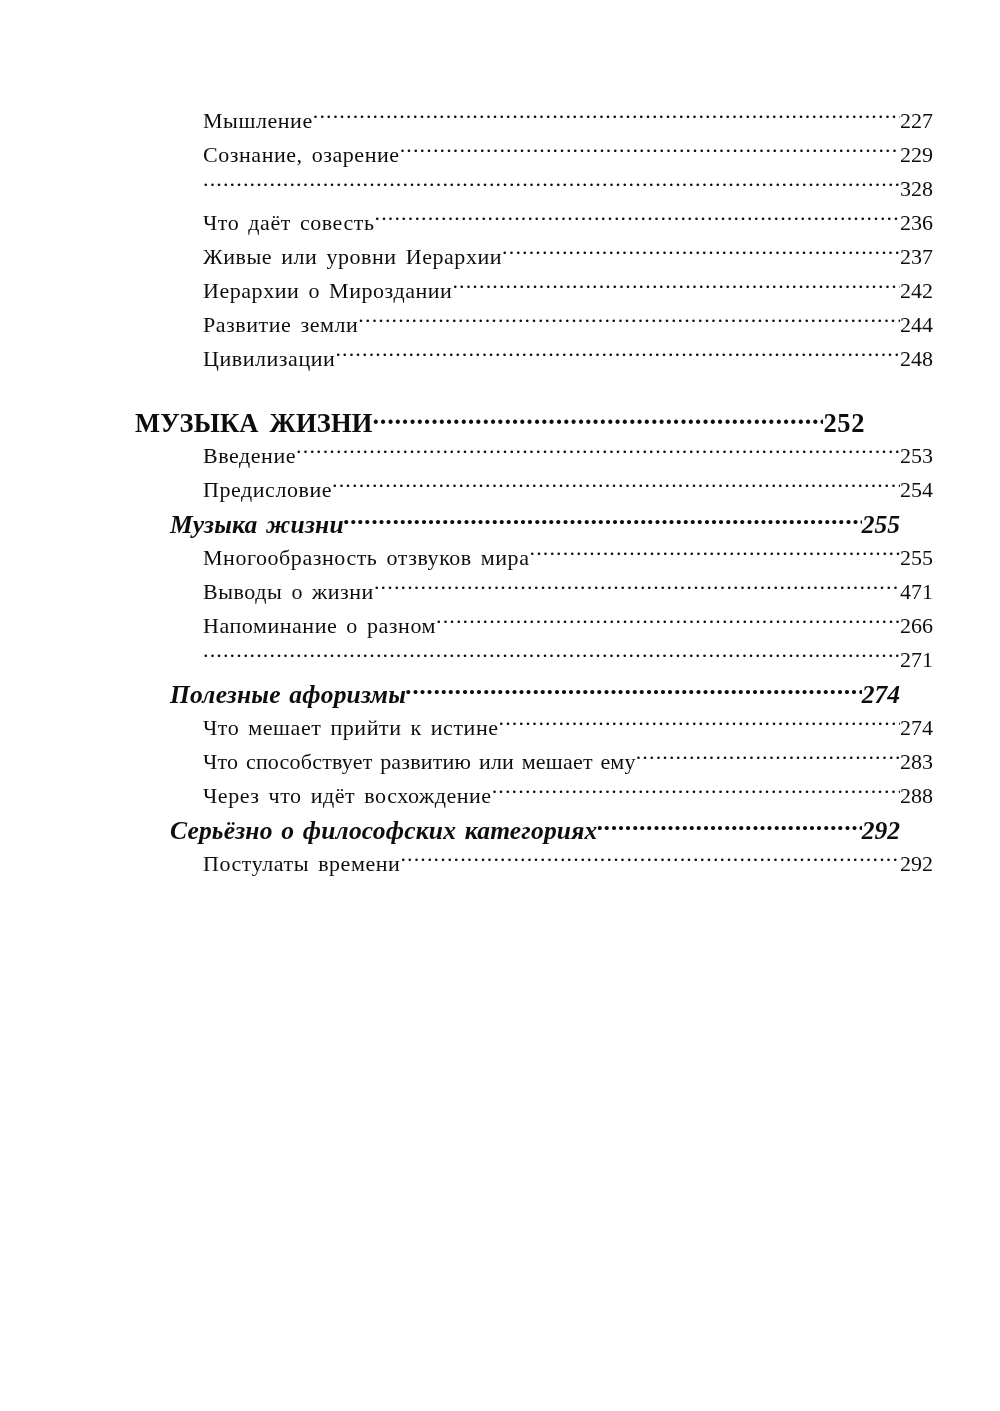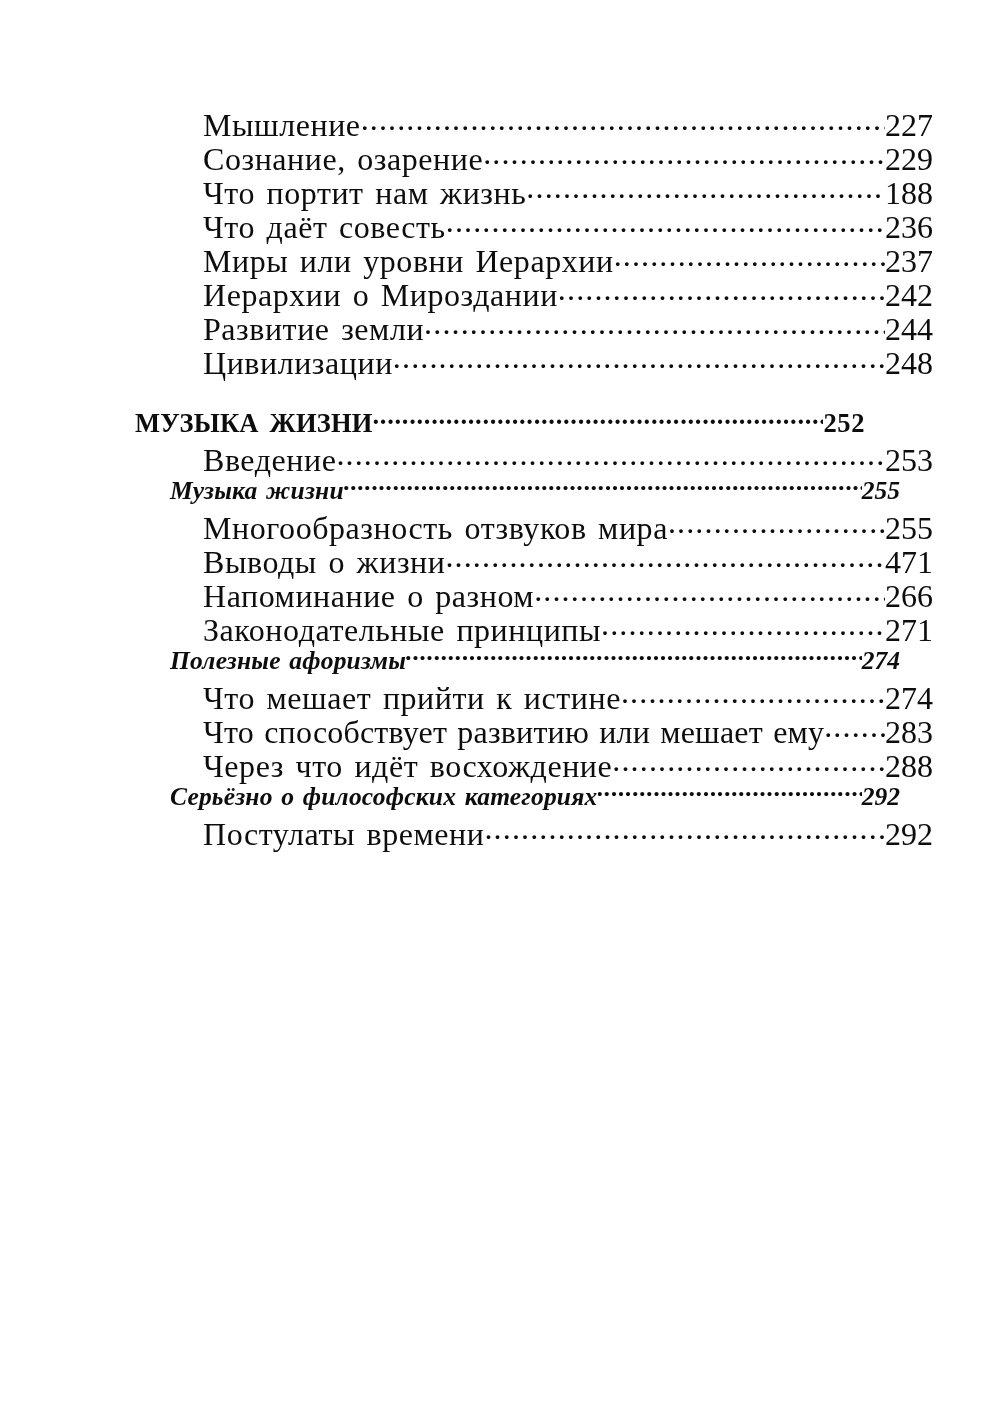--- a/index.html
+++ b/index.html
@@ -65,21 +65,21 @@
 
   .entry-page {
     flex: 0 0 auto;
     text-align: center;
     padding-left: 0;
   }
 
   
   .lvl-item {
     padding-left: 68px;
-    font-size: 32px;
+    font-size: 22px;
     word-spacing: 3px;
   }
   .lvl-item .entry-title { letter-spacing: 0.55px; }
   .lvl-item .entry-leader::before { letter-spacing: 1.15px; }
 
   
   .lvl-item.tight { word-spacing: 2px; }
   .lvl-item.tight .entry-title { letter-spacing: 0.2px; }
 
   
@@ -114,31 +114,30 @@
         <span class="entry-title">Мышление</span>
         <span class="entry-leader"></span>
         <span class="entry-page">227</span>
       </div>
       <div class="toc-entry lvl-item">
         <span class="entry-title">Сознание, озарение</span>
         <span class="entry-leader"></span>
         <span class="entry-page">229</span>
       </div>
       <div class="toc-entry lvl-item">
-        <span class="entry-title">Что портит нам жизнь</span>
-        <span class="entry-leader"></span>
-        <span class="entry-page">188</span>
+        <span class="entry-leader"></span>
+        <span class="entry-page">328</span>
       </div>
       <div class="toc-entry lvl-item">
         <span class="entry-title">Что даёт совесть</span>
         <span class="entry-leader"></span>
         <span class="entry-page">236</span>
       </div>
       <div class="toc-entry lvl-item">
-        <span class="entry-title">Миры или уровни Иерархии</span>
+        <span class="entry-title">Живые или уровни Иерархии</span>
         <span class="entry-leader"></span>
         <span class="entry-page">237</span>
       </div>
       <div class="toc-entry lvl-item">
         <span class="entry-title">Иерархии о Мироздании</span>
         <span class="entry-leader"></span>
         <span class="entry-page">242</span>
       </div>
       <div class="toc-entry lvl-item">
         <span class="entry-title">Развитие земли</span>
@@ -153,20 +152,25 @@
       <div class="toc-entry lvl-part gap-before">
         <span class="entry-title">МУЗЫКА ЖИЗНИ</span>
         <span class="entry-leader"></span>
         <span class="entry-page">252</span>
       </div>
       <div class="toc-entry lvl-item">
         <span class="entry-title">Введение</span>
         <span class="entry-leader"></span>
         <span class="entry-page">253</span>
       </div>
+      <div class="toc-entry lvl-item">
+        <span class="entry-title">Предисловие</span>
+        <span class="entry-leader"></span>
+        <span class="entry-page">254</span>
+      </div>
       <div class="toc-entry lvl-section">
         <span class="entry-title">Музыка жизни</span>
         <span class="entry-leader"></span>
         <span class="entry-page">255</span>
       </div>
       <div class="toc-entry lvl-item">
         <span class="entry-title">Многообразность отзвуков мира</span>
         <span class="entry-leader"></span>
         <span class="entry-page">255</span>
       </div>
@@ -174,21 +178,20 @@
         <span class="entry-title">Выводы о жизни</span>
         <span class="entry-leader"></span>
         <span class="entry-page">471</span>
       </div>
       <div class="toc-entry lvl-item">
         <span class="entry-title">Напоминание о разном</span>
         <span class="entry-leader"></span>
         <span class="entry-page">266</span>
       </div>
       <div class="toc-entry lvl-item">
-        <span class="entry-title">Законодательные принципы</span>
         <span class="entry-leader"></span>
         <span class="entry-page">271</span>
       </div>
       <div class="toc-entry lvl-section">
         <span class="entry-title">Полезные афоризмы</span>
         <span class="entry-leader"></span>
         <span class="entry-page">274</span>
       </div>
       <div class="toc-entry lvl-item">
         <span class="entry-title">Что мешает прийти к истине</span>

